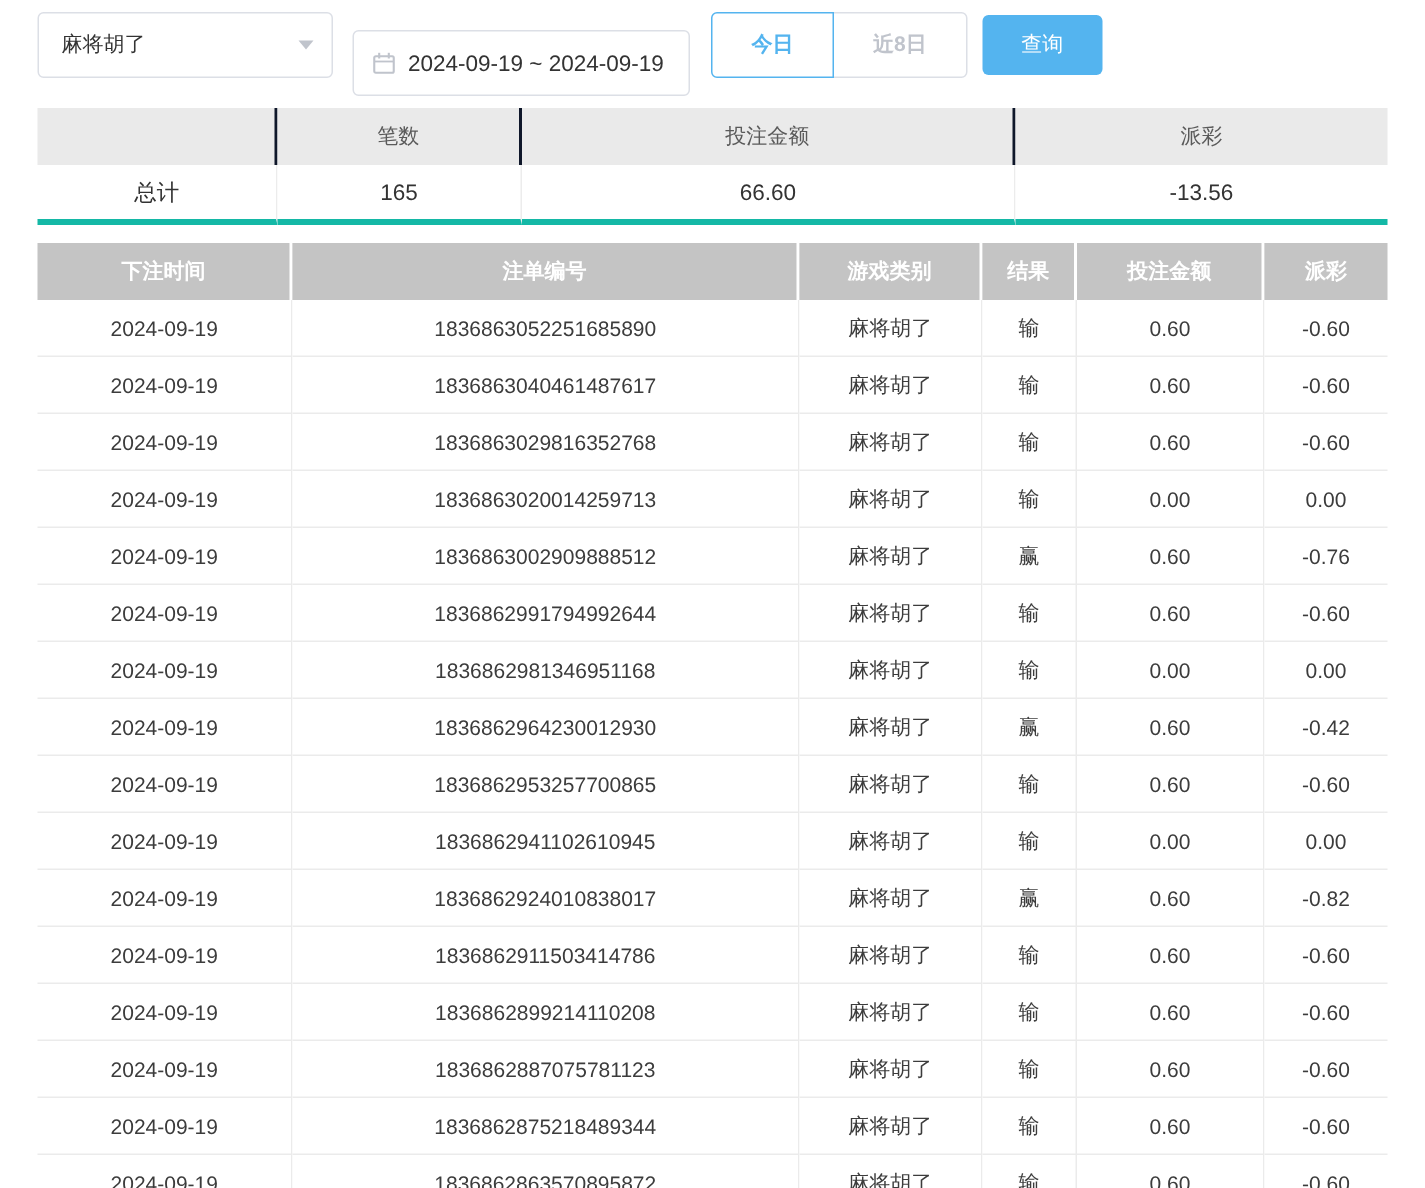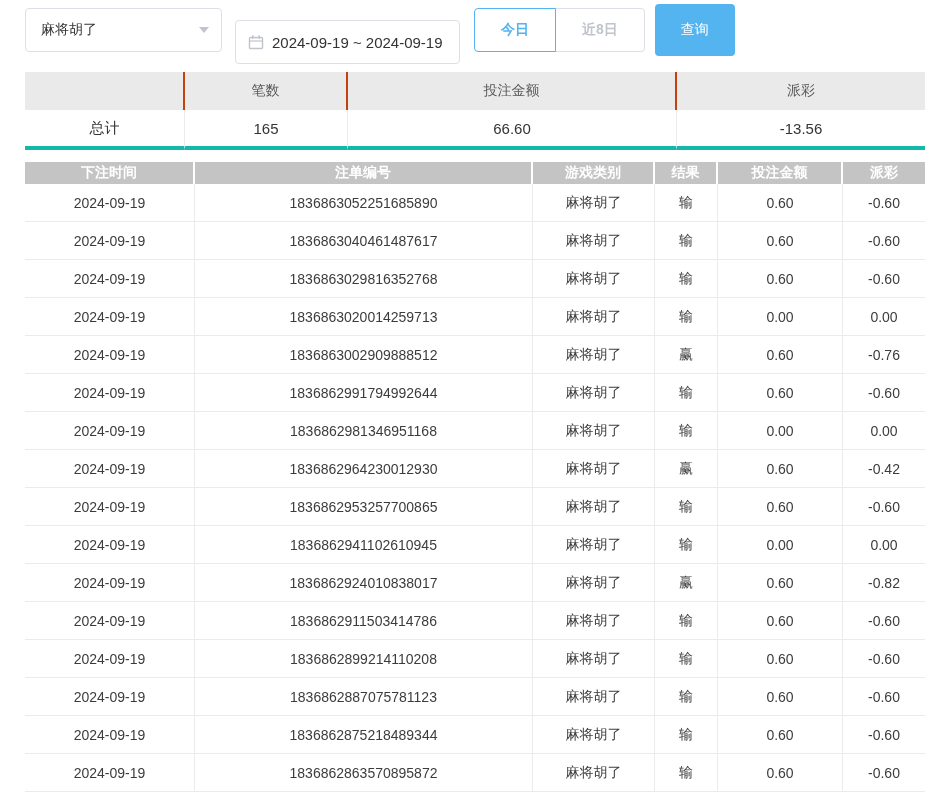--- a/index.html
+++ b/index.html
@@ -29,45 +29,45 @@
   .btn-group .qbtn {
     height: 44px; padding: 0 26px; background: #fff; border: 1px solid #dcdfe6;
     font-size: 14px; color: #c0c4cc; cursor: pointer; margin-left: -1px;
     font-family: inherit;
     font-weight: bold;
   }
   .btn-group .qbtn:first-child { border-radius: 4px 0 0 4px; margin-left: 0; }
   .btn-group .qbtn:last-child { border-radius: 0 4px 4px 0; }
   .btn-group .qbtn.active { color: #54b4ef; border-color: #54b4ef; position: relative; z-index: 1; }
   .query-btn {
-    margin-left: 10px; width: 80px; height: 52px; border: none; border-radius: 4px;
+    margin-left: 10px; width: 80px; height: 40px; border: none; border-radius: 4px;
     background: #54b4ef; color: #fff; font-size: 14px; cursor: pointer;
     font-family: inherit;
   }
 
   
   table { border-collapse: separate; border-spacing: 0; table-layout: fixed; width: 900px; }
   th, td { text-align: center; overflow: hidden; white-space: nowrap; }
 
   
   .summary-table { margin-top: 20px; }
   .summary-table th {
     background: #eaeaea; height: 38px; font-size: 14px; font-weight: 400; color: #5a5a5a;
   }
-  .summary-table th:not(:last-child) { border-right: 2px solid #c2410c; }
+  .summary-table th:not(:last-child) { border-right: 2px solid #0f172a; }
   .summary-table td {
     height: 40px; font-size: 15px; color: #333; background: #fff;
     border-bottom: 4px solid #14b8a6;
   }
   .summary-table td:not(:last-child) { border-right: 1px solid #ececec; }
 
   
   .bet-table { margin-top: 12px; }
   .bet-table th {
-    background: #c4c4c4; height: 22px; font-size: 14px; font-weight: 700; color: #fff;
+    background: #c4c4c4; height: 38px; font-size: 14px; font-weight: 700; color: #fff;
   }
   .bet-table th:not(:last-child) { border-right: 2px solid #fff; }
   .bet-table td {
     height: 38px; font-size: 14px; color: #3c3c3c; background: #fff;
     border-bottom: 1px solid #ebebeb;
   }
   .bet-table td:not(:last-child) { border-right: 1px solid #ebebeb; }
 
   .neg { color: #f0455a; }
 </style>

